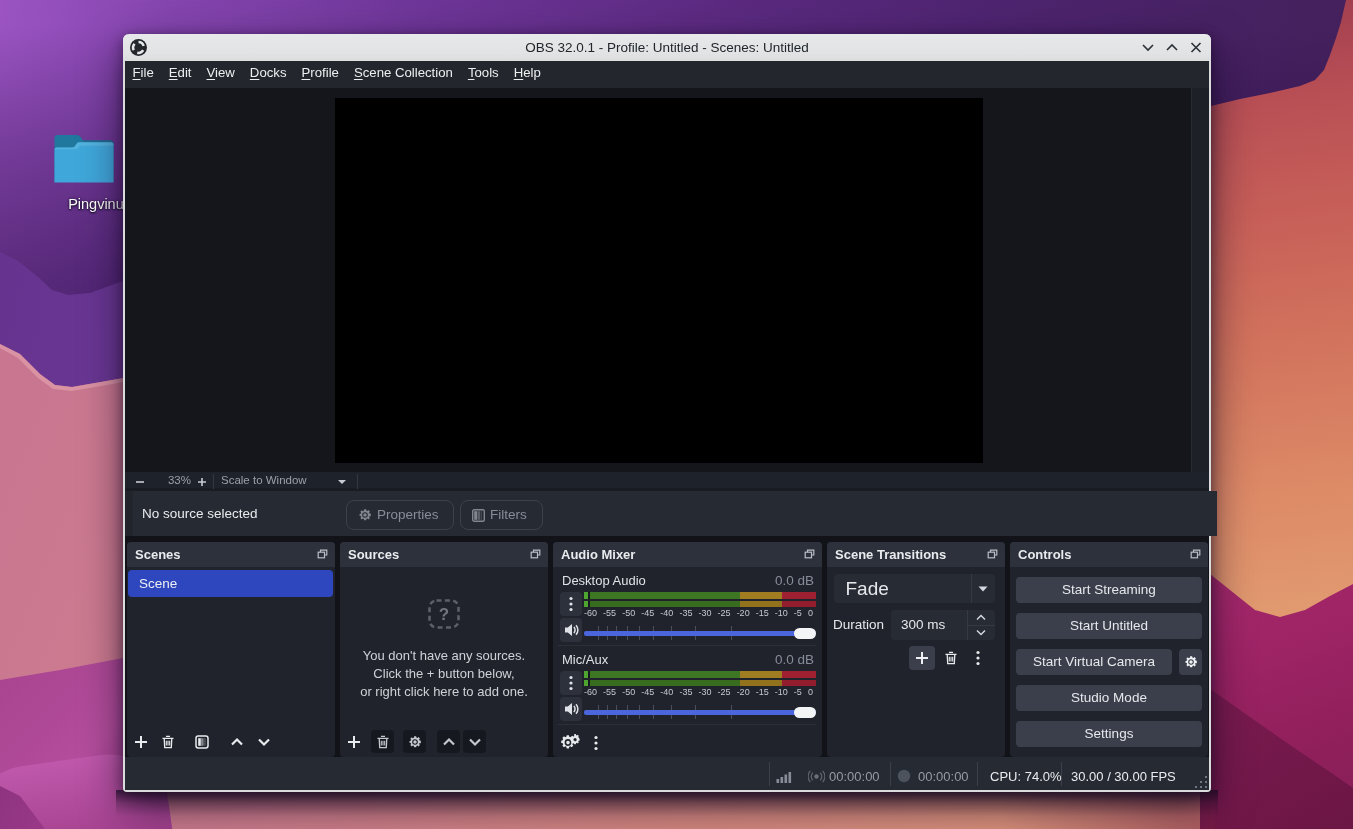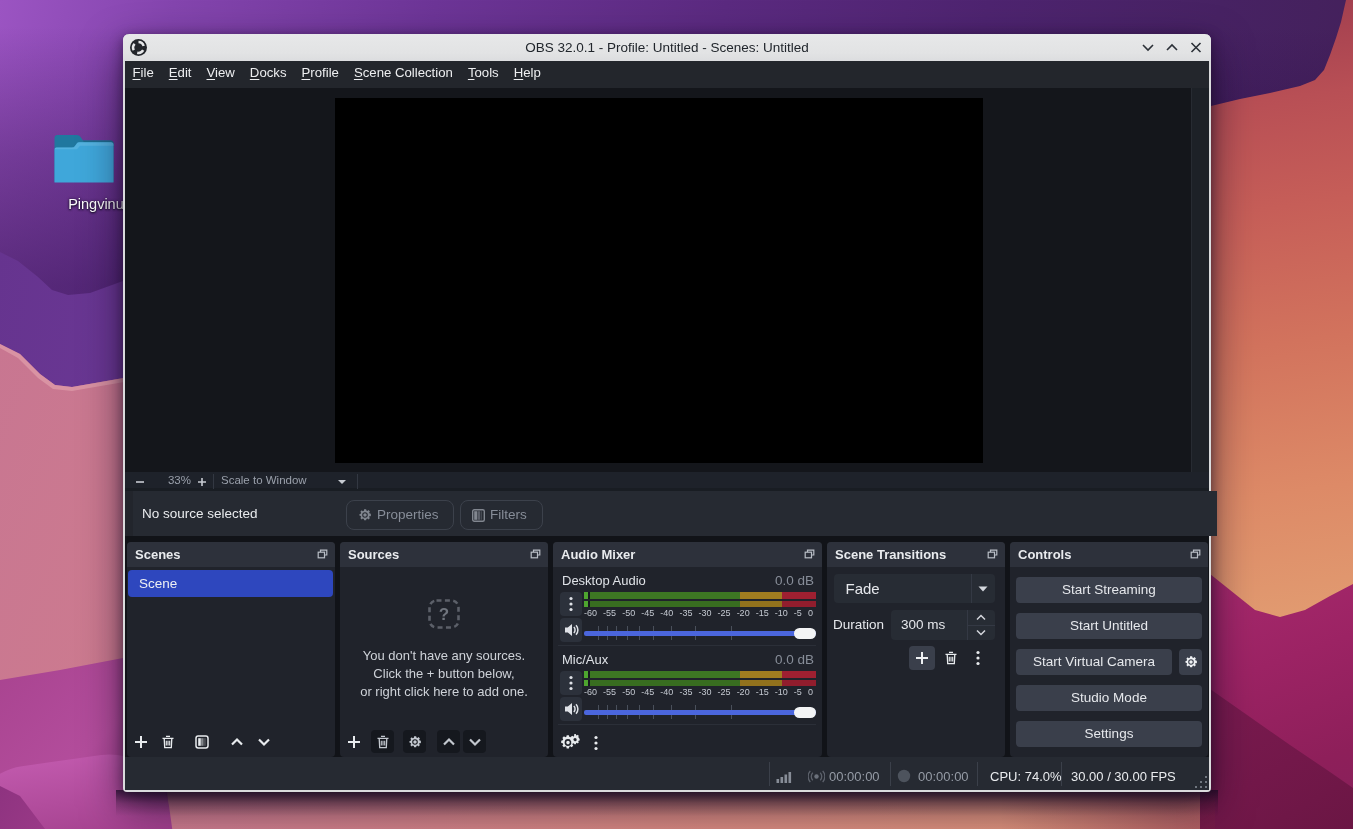--- a/index.html
+++ b/index.html
@@ -373,21 +373,21 @@
           <circle cx="3" cy="8" r="1.6" fill="#e8ebee"></circle>
           <circle cx="3" cy="13.5" r="1.6" fill="#e8ebee"></circle>
         </svg>
     </div>
 
     <div class="panel" style="left:702px;width:177.5px">
       <div class="ph">Scene Transitions<svg class="dockico" width="11" height="10" viewBox="0 0 11 10">
             <path d="M3.5 3V1.2h6.3V6H7.5" fill="none" stroke="#b9bec6" stroke-width="1.2"></path>
             <rect x="1.2" y="3.2" width="6.3" height="5.6" fill="#2d313b" stroke="#b9bec6" stroke-width="1.2"></rect>
           </svg></div>
-      <div style="position:absolute;left:6.5px;top:31.5px;width:161px;height:29px;background:#272c34;border-radius:4px;color:#e6e8ec;font-size:15px;line-height:29px;padding-left:12px">Fade
+      <div style="position:absolute;left:6.5px;top:31.5px;width:161px;height:29px;background:#272c34;border-radius:4px;color:#e6e8ec;font-size:19px;line-height:29px;padding-left:12px">Fade
         <div style="position:absolute;right:22.5px;top:0;width:1px;height:29px;background:#343944"></div>
         <svg style="position:absolute;right:7px;top:12px" width="10" height="6" viewBox="0 0 10 6">
             <path d="M0.5 0.5l4.5 5 4.5-5z" fill="#d4d7dd"></path>
           </svg>
       </div>
       <div style="position:absolute;left:6px;top:75px;color:#e6e8ec;font-size:13.5px">Duration</div>
       <div style="position:absolute;left:64px;top:67.5px;width:104px;height:30px;background:#272c34;border-radius:4px;color:#e6e8ec;font-size:13.5px;line-height:30px;padding-left:10px">300 ms
         <div style="position:absolute;right:27px;top:0;width:1px;height:30px;background:#343944"></div>
         <div style="position:absolute;right:0;top:15px;left:77px;height:1px;background:#343944"></div>
         <svg style="position:absolute;right:9px;top:4px" width="10" height="7" viewBox="0 0 10 7">

